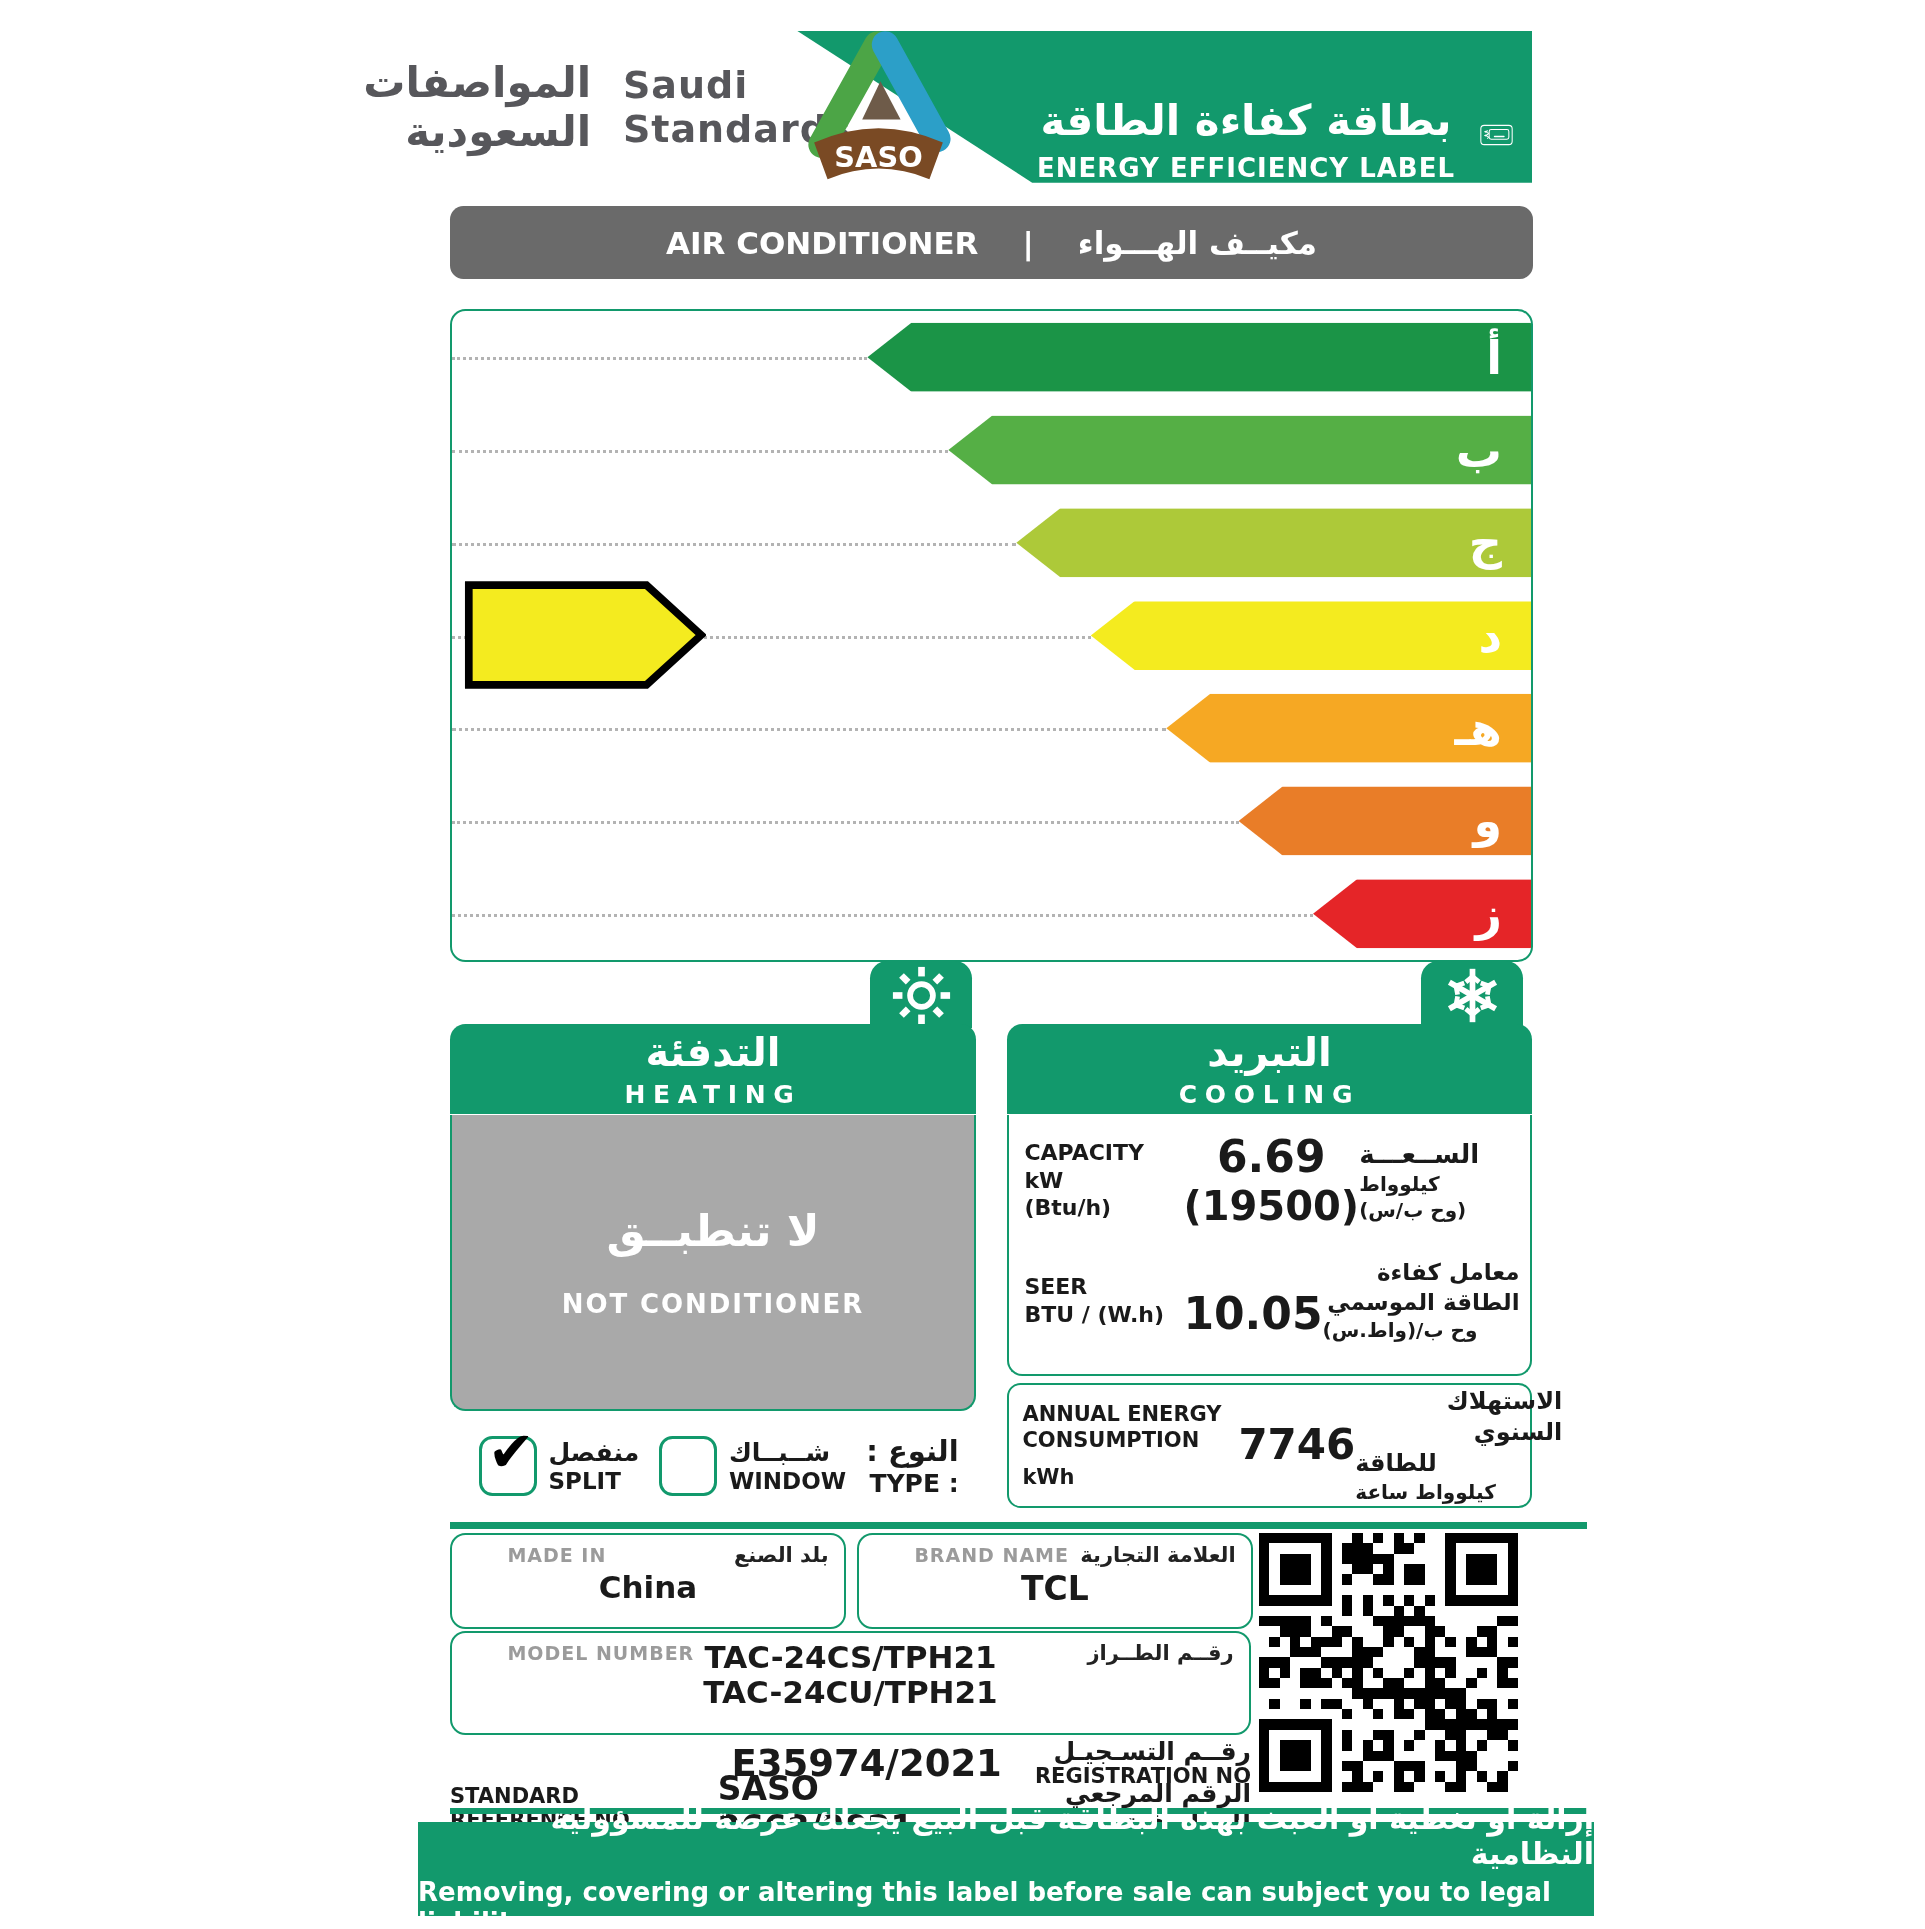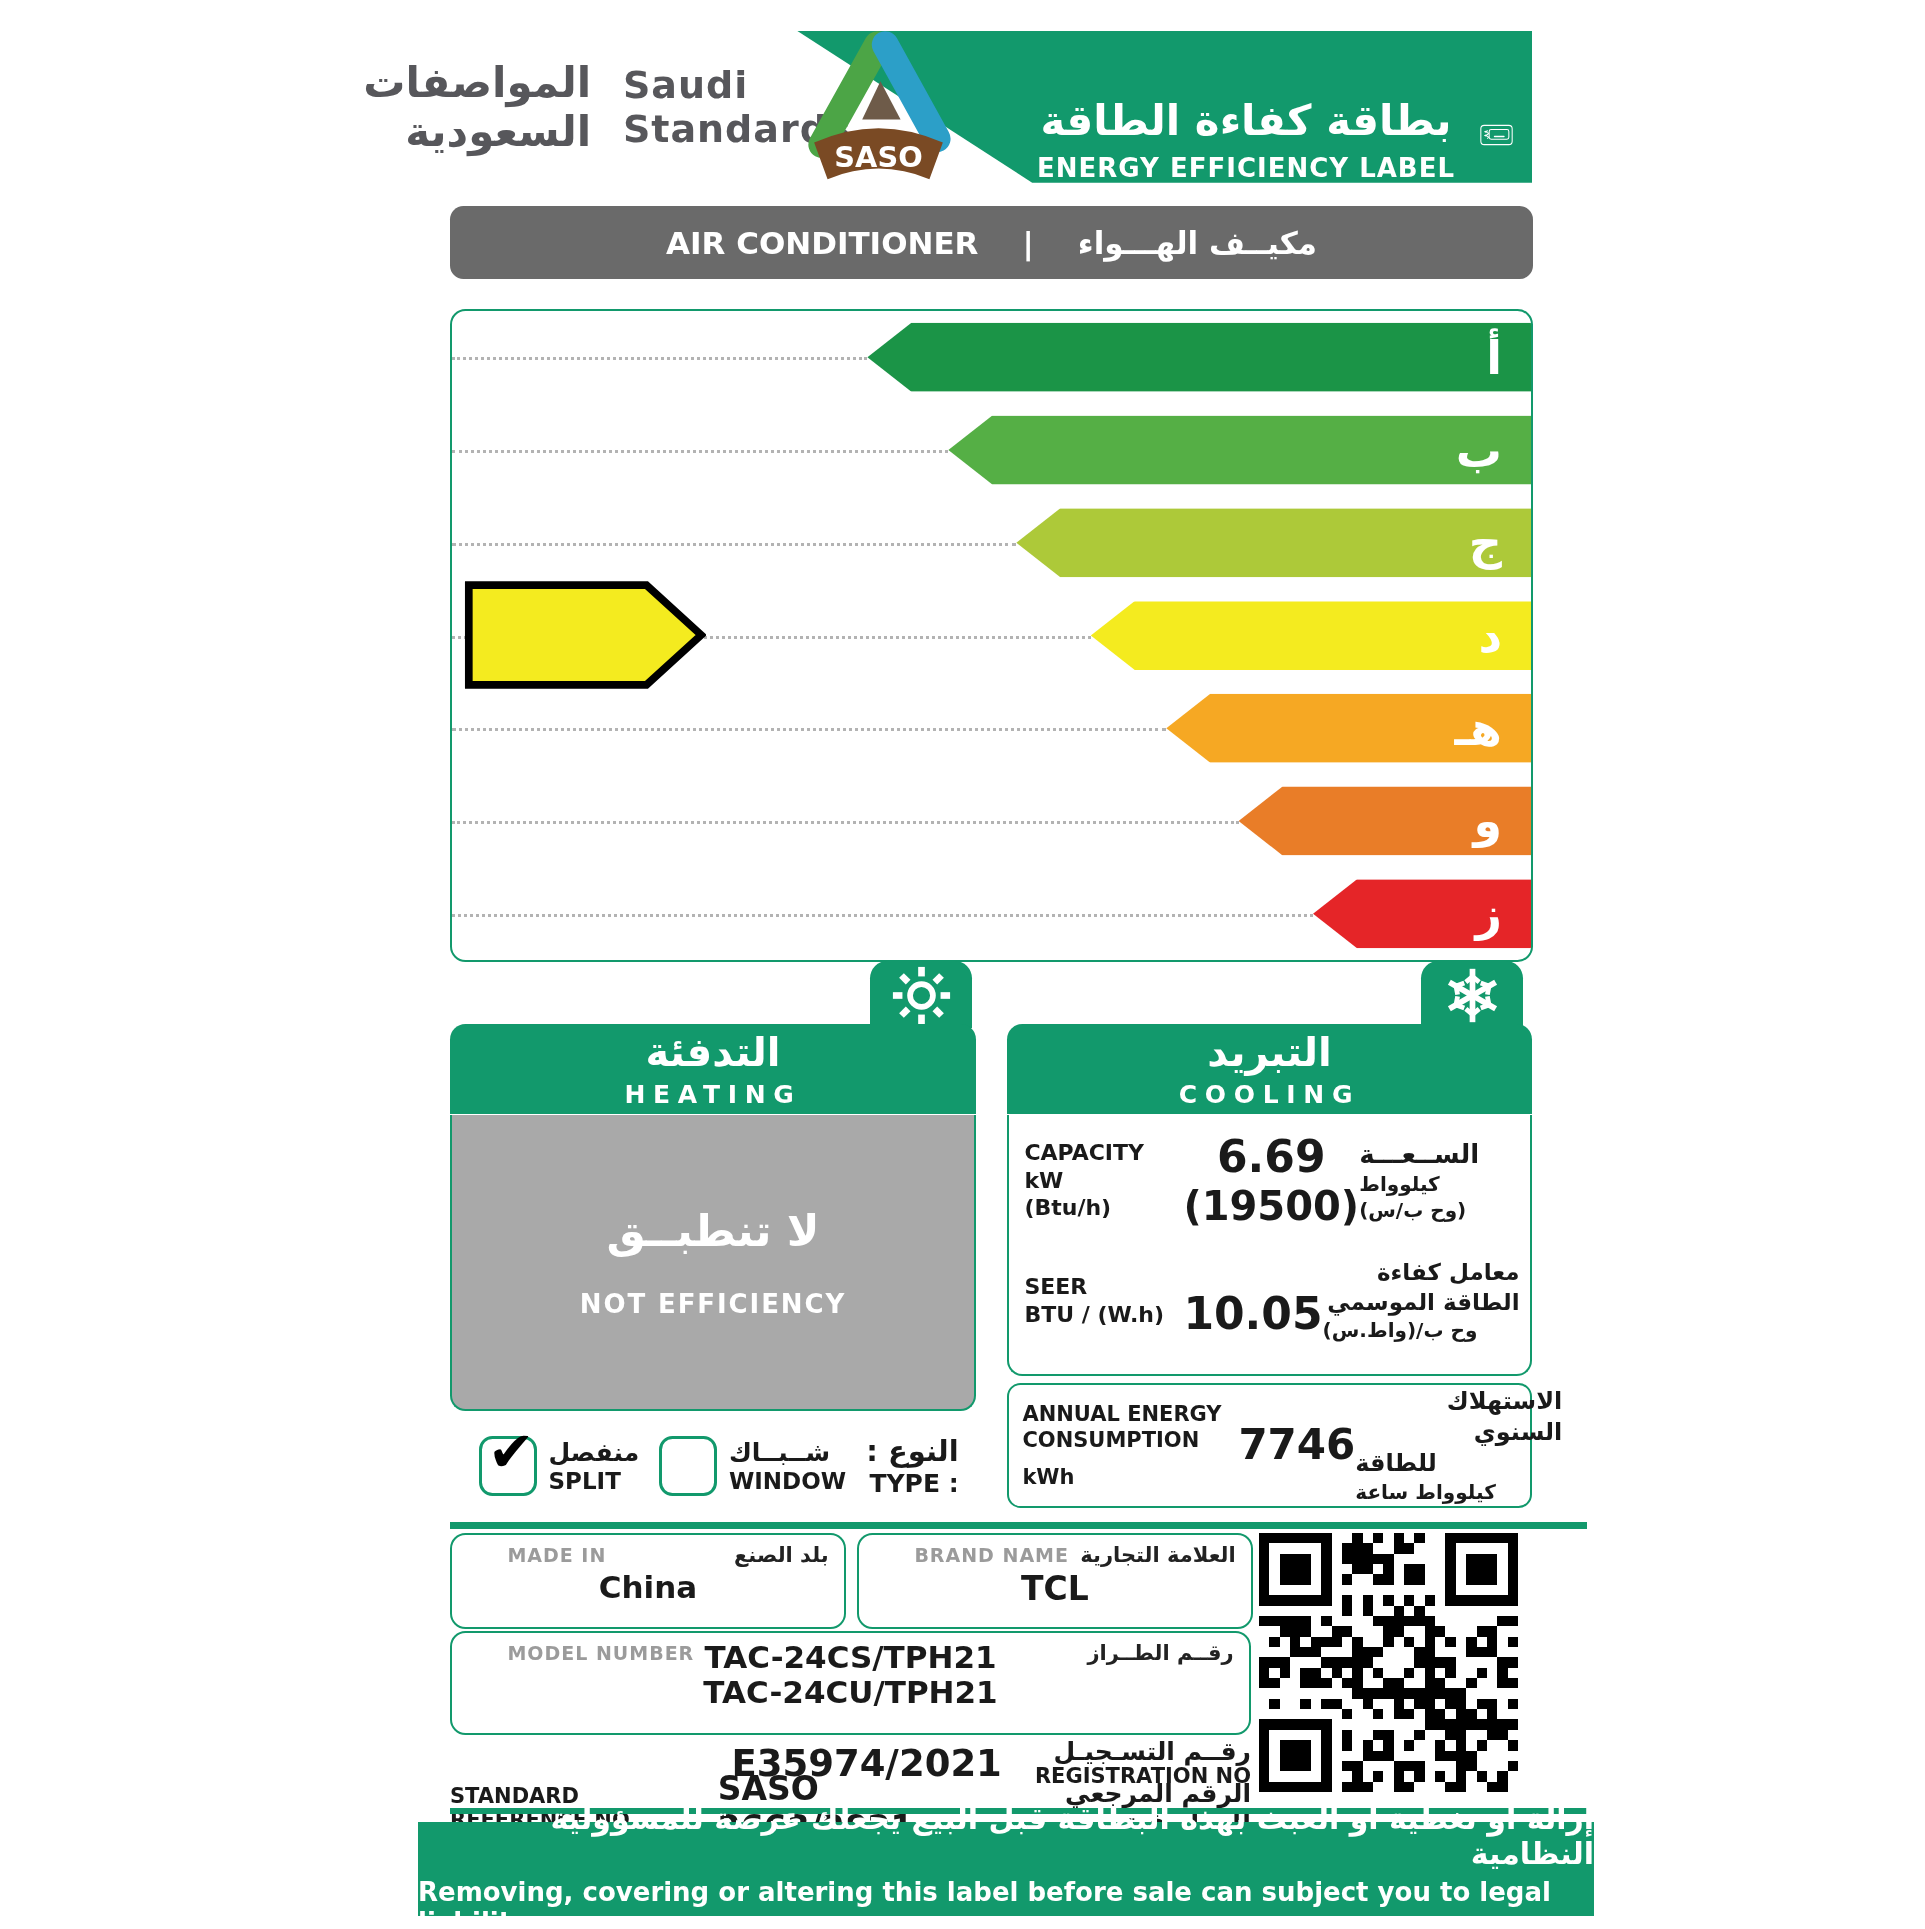--- a/index.html
+++ b/index.html
@@ -241,21 +241,21 @@
       </g>
     </svg>
   </div>
 
   <div class="abs panel-header" style="left:32px; top:997px; width:526px; height:90px;">
     <div class="ph-ar rtl">التدفئة</div>
     <div class="ph-en">HEATING</div>
   </div>
   <div class="abs heat-body">
     <div class="na-ar rtl">لا تنطبــق</div>
-    <div class="na-en">NOT EFFICIENCY</div>
+    <div class="na-en">NOT CONDITIONER</div>
   </div>
 
   <div class="abs panel-header" style="left:589px; top:997px; width:525px; height:90px;">
     <div class="ph-ar rtl">التبريد</div>
     <div class="ph-en">COOLING</div>
   </div>
   <div class="abs cool-body">
     <div class="data-row">
       <div class="en-col">
         <span>CAPACITY</span>

